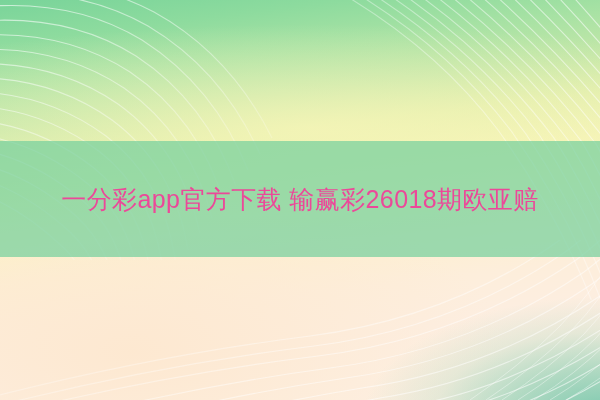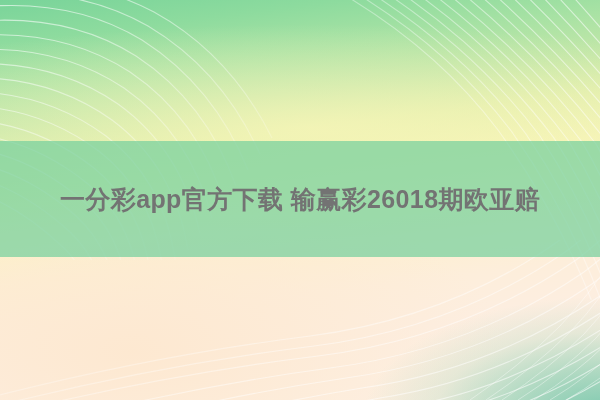--- a/index.html
+++ b/index.html
@@ -86,26 +86,26 @@
     top: 141px;
     width: 600px;
     height: 116px;
     background: rgba(118, 208, 158, 0.72);
     display: flex;
     flex-direction: column;
     align-items: center;
     justify-content: center;
   }
   .headline-line {
-    color: #737373;
+    color: #ec4899;
     font-size: 25px;
     line-height: 40px;
     letter-spacing: 0.4px;
     white-space: nowrap;
-    font-weight: 700;
+    font-weight: 400;
     text-align: right;
   }
 </style>
 </head>
 <body>
 
 <div id="banner">
 
   <div class="bg-base"></div>
   <div class="bg-warm"></div>

